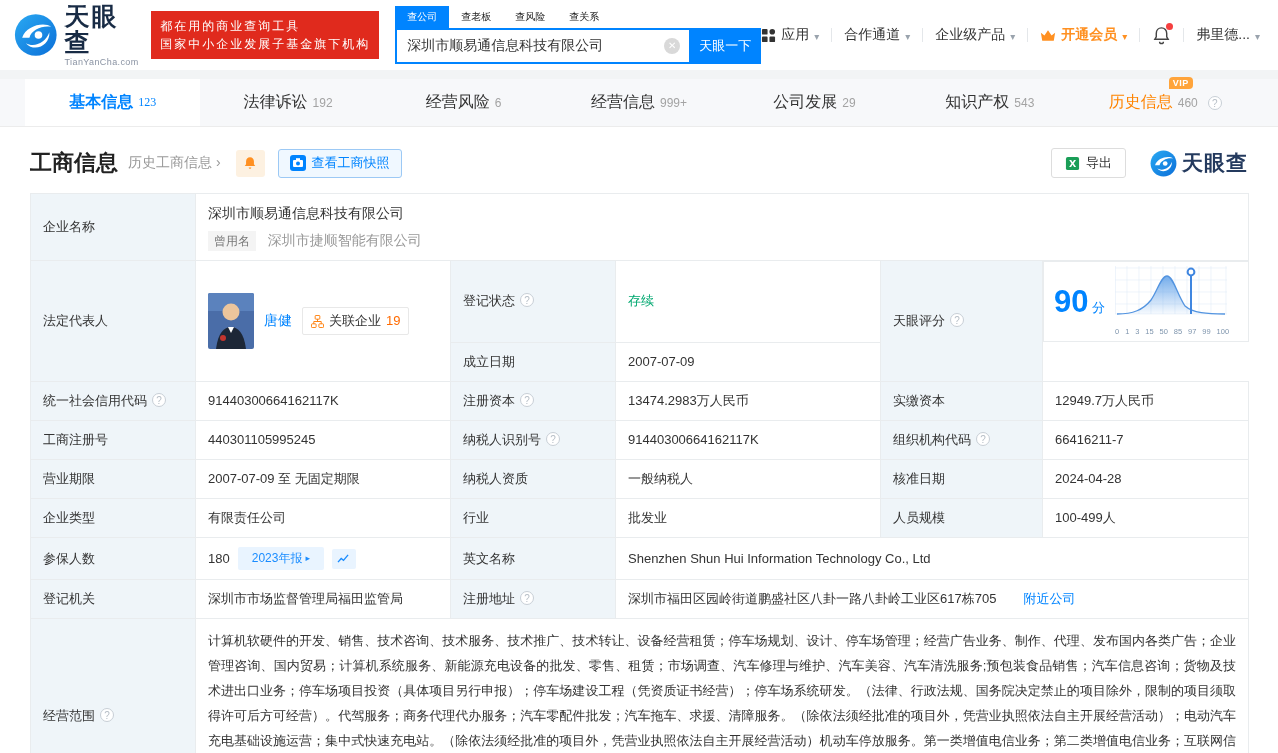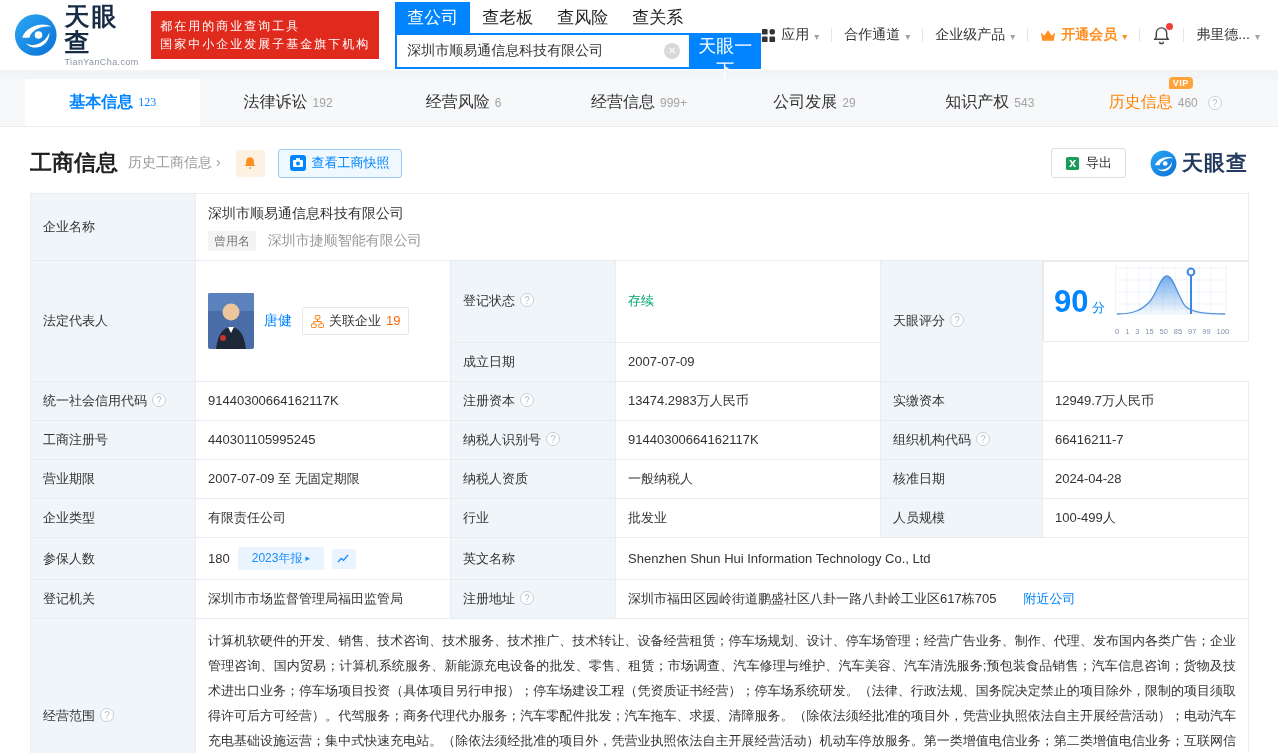--- a/index.html
+++ b/index.html
@@ -10,29 +10,29 @@
     background:#fff; color:#333;
   }
   
   .topbar { height:70px; display:flex; align-items:center; padding:0 18px 0 14px; background:#fff; }
   .logo { display:flex; align-items:center; gap:7px; cursor:pointer; }
   .logo svg { width:46px; height:46px; }
   .logo-text .brand { font-size:25px; font-weight:bold; color:#182b45; letter-spacing:2px; line-height:1.05; }
   .logo-text .domain { font-size:9px; color:#8a93a3; letter-spacing:.4px; margin-top:2px; }
   .slogan { background:#e02a1d; color:#fff; font-size:12px; padding:6px 9px; margin-left:10px; line-height:18px; letter-spacing:2px; white-space:nowrap; }
   .search-area { margin-left:16px; width:400px; }
-  .search-tabs { display:flex; font-size:17px; }
+  .search-tabs { display:flex; font-size:10px; }
   .search-tab { padding:4px 12px; color:#222; cursor:pointer; }
   .search-tab.active { background:#0084ff; color:#fff; }
   .search-row { display:flex; }
   .search-box { position:relative; flex:1; }
   .search-box input { width:100%; height:36px; border:2px solid #0084ff; border-right:none; padding:0 30px 0 10px; font-size:14px; color:#333; outline:none; font-family:inherit; }
   .clear-icon { position:absolute; right:9px; top:50%; transform:translateY(-50%); width:16px; height:16px; border-radius:50%; background:#d9d9d9; color:#fff; font-size:10px; line-height:16px; text-align:center; cursor:pointer; }
   .clear-icon::before { content:"✕"; }
-  .search-btn { width:72px; height:36px; background:#0084ff; color:#fff; border:none; font-size:18px; cursor:pointer; font-family:inherit; }
+  .search-btn { width:72px; height:36px; background:#0084ff; color:#fff; border:none; font-size:13px; cursor:pointer; font-family:inherit; }
   .topnav { margin-left:auto; display:flex; align-items:center; font-size:14px; color:#333; white-space:nowrap; }
   .nav-item { display:flex; align-items:center; gap:5px; cursor:pointer; }
   .caret::before { content:"▾"; font-size:10px; color:#9aa3ad; }
   .nav-vip { color:#ff9021; font-weight:bold; }
   .nav-vip .caret::before { color:#ff9021; }
   .nav-divider { width:1px; height:14px; background:#e4e7ea; margin:0 12px; }
   .bell-wrap { position:relative; cursor:pointer; display:flex; }
   .bell-dot { position:absolute; top:-3px; right:-2px; width:7px; height:7px; background:#f53f3f; border-radius:50%; }
   
   .gapbar { height:9px; background:#f2f4f5; }

